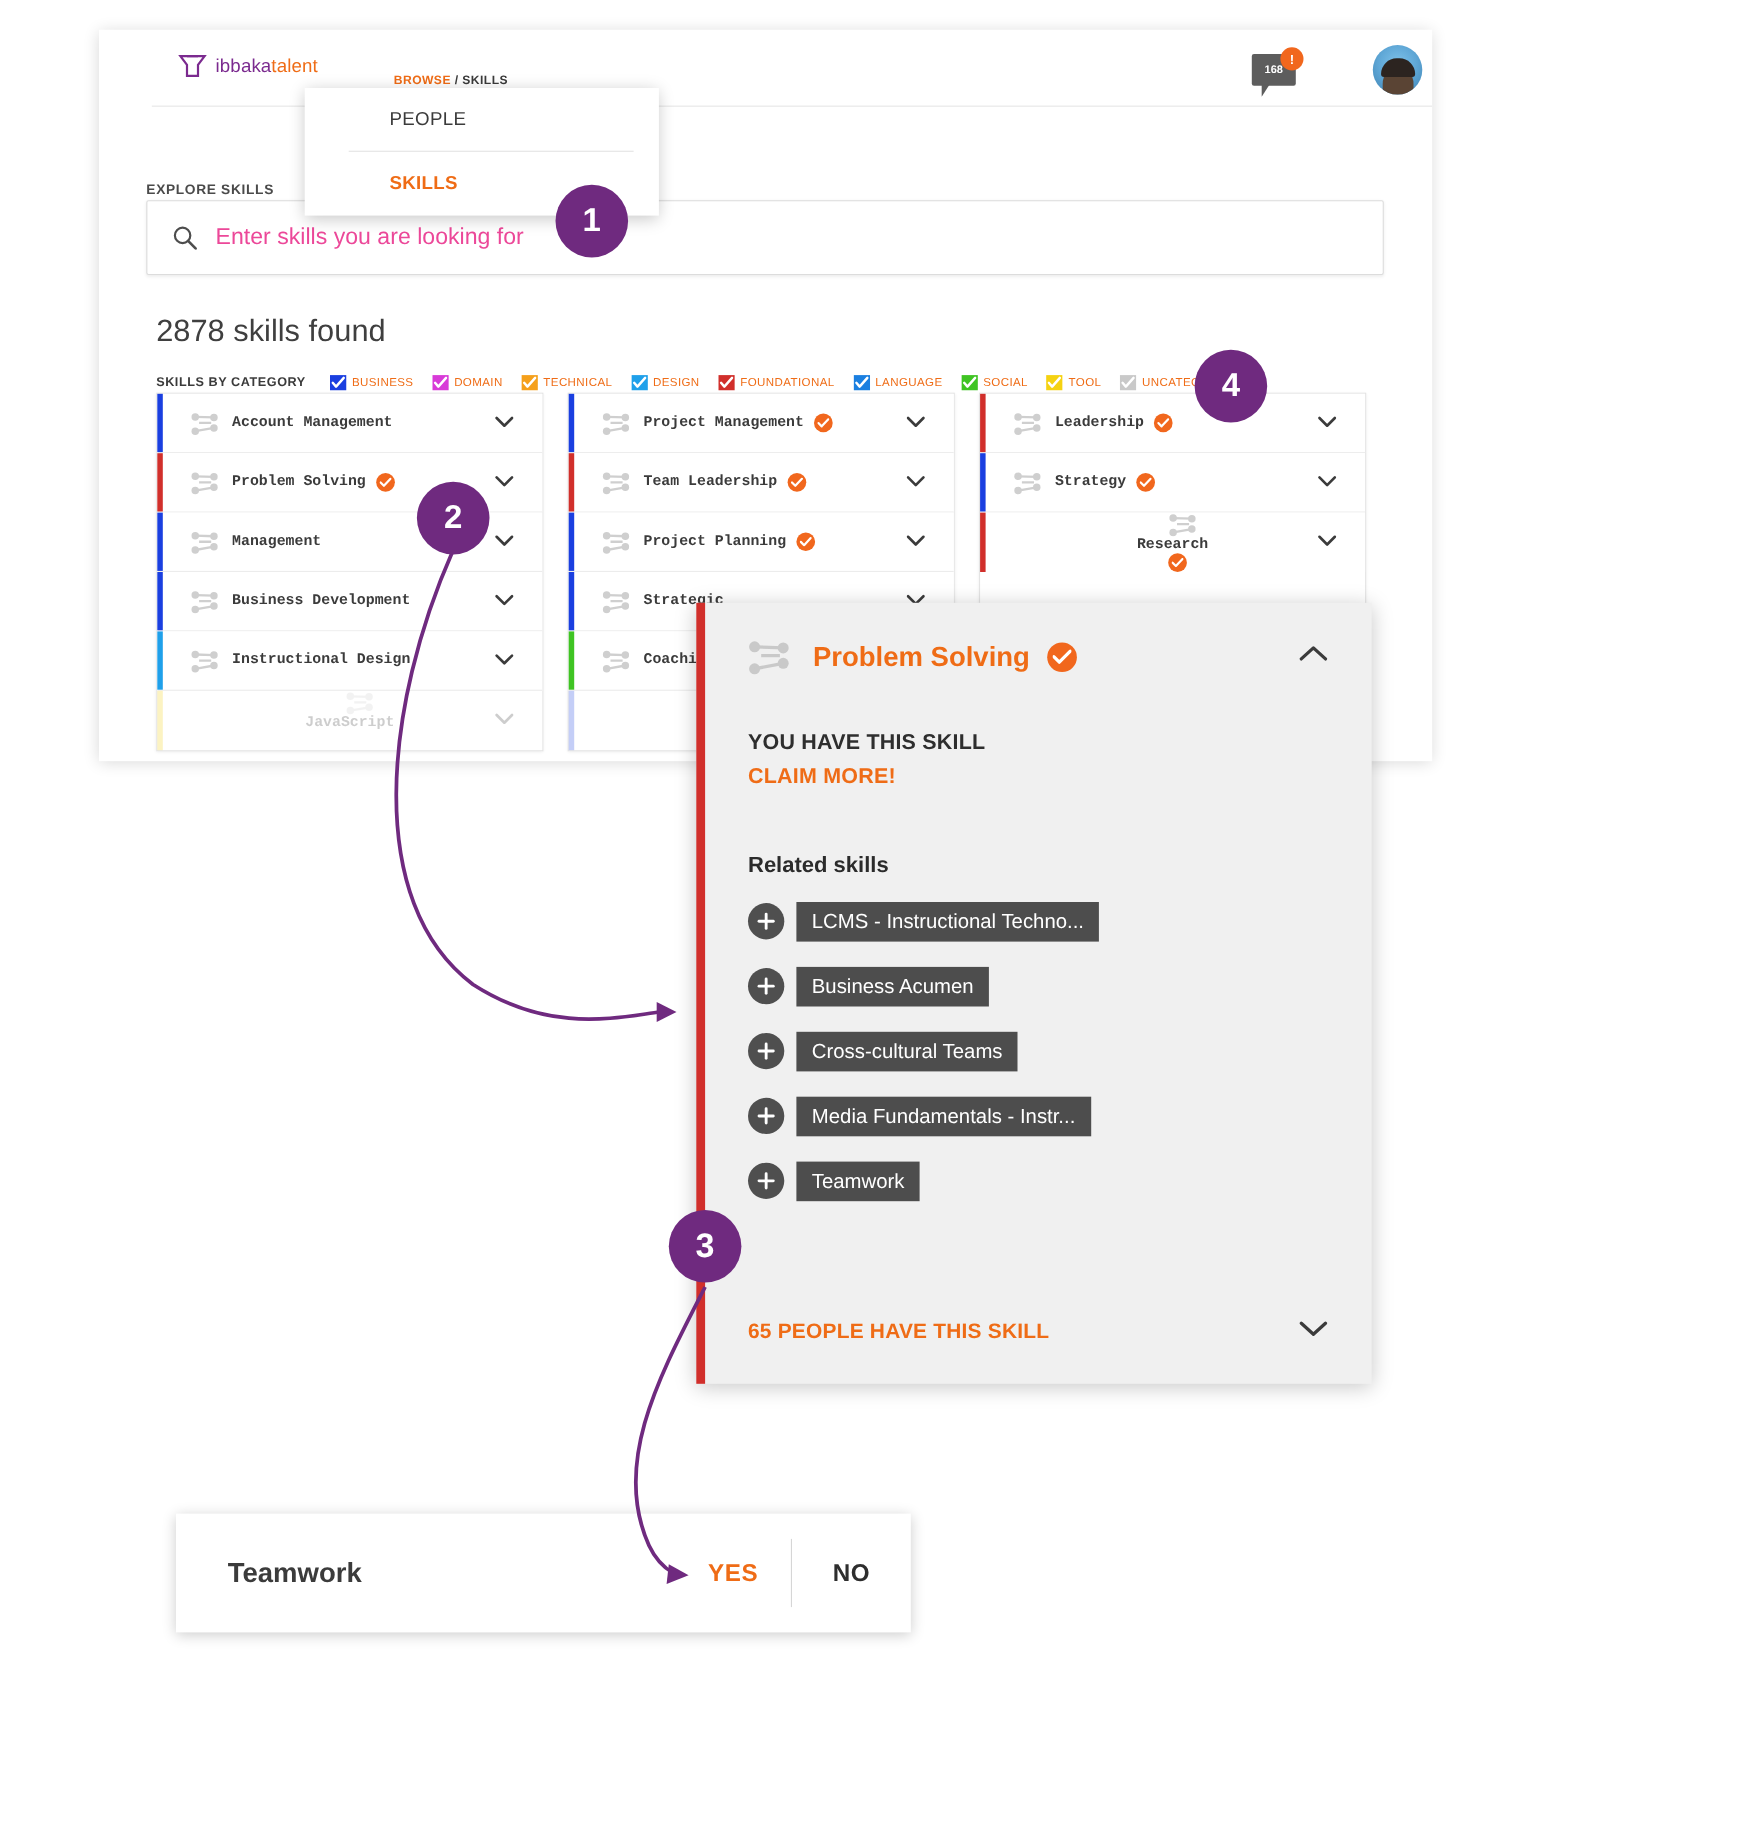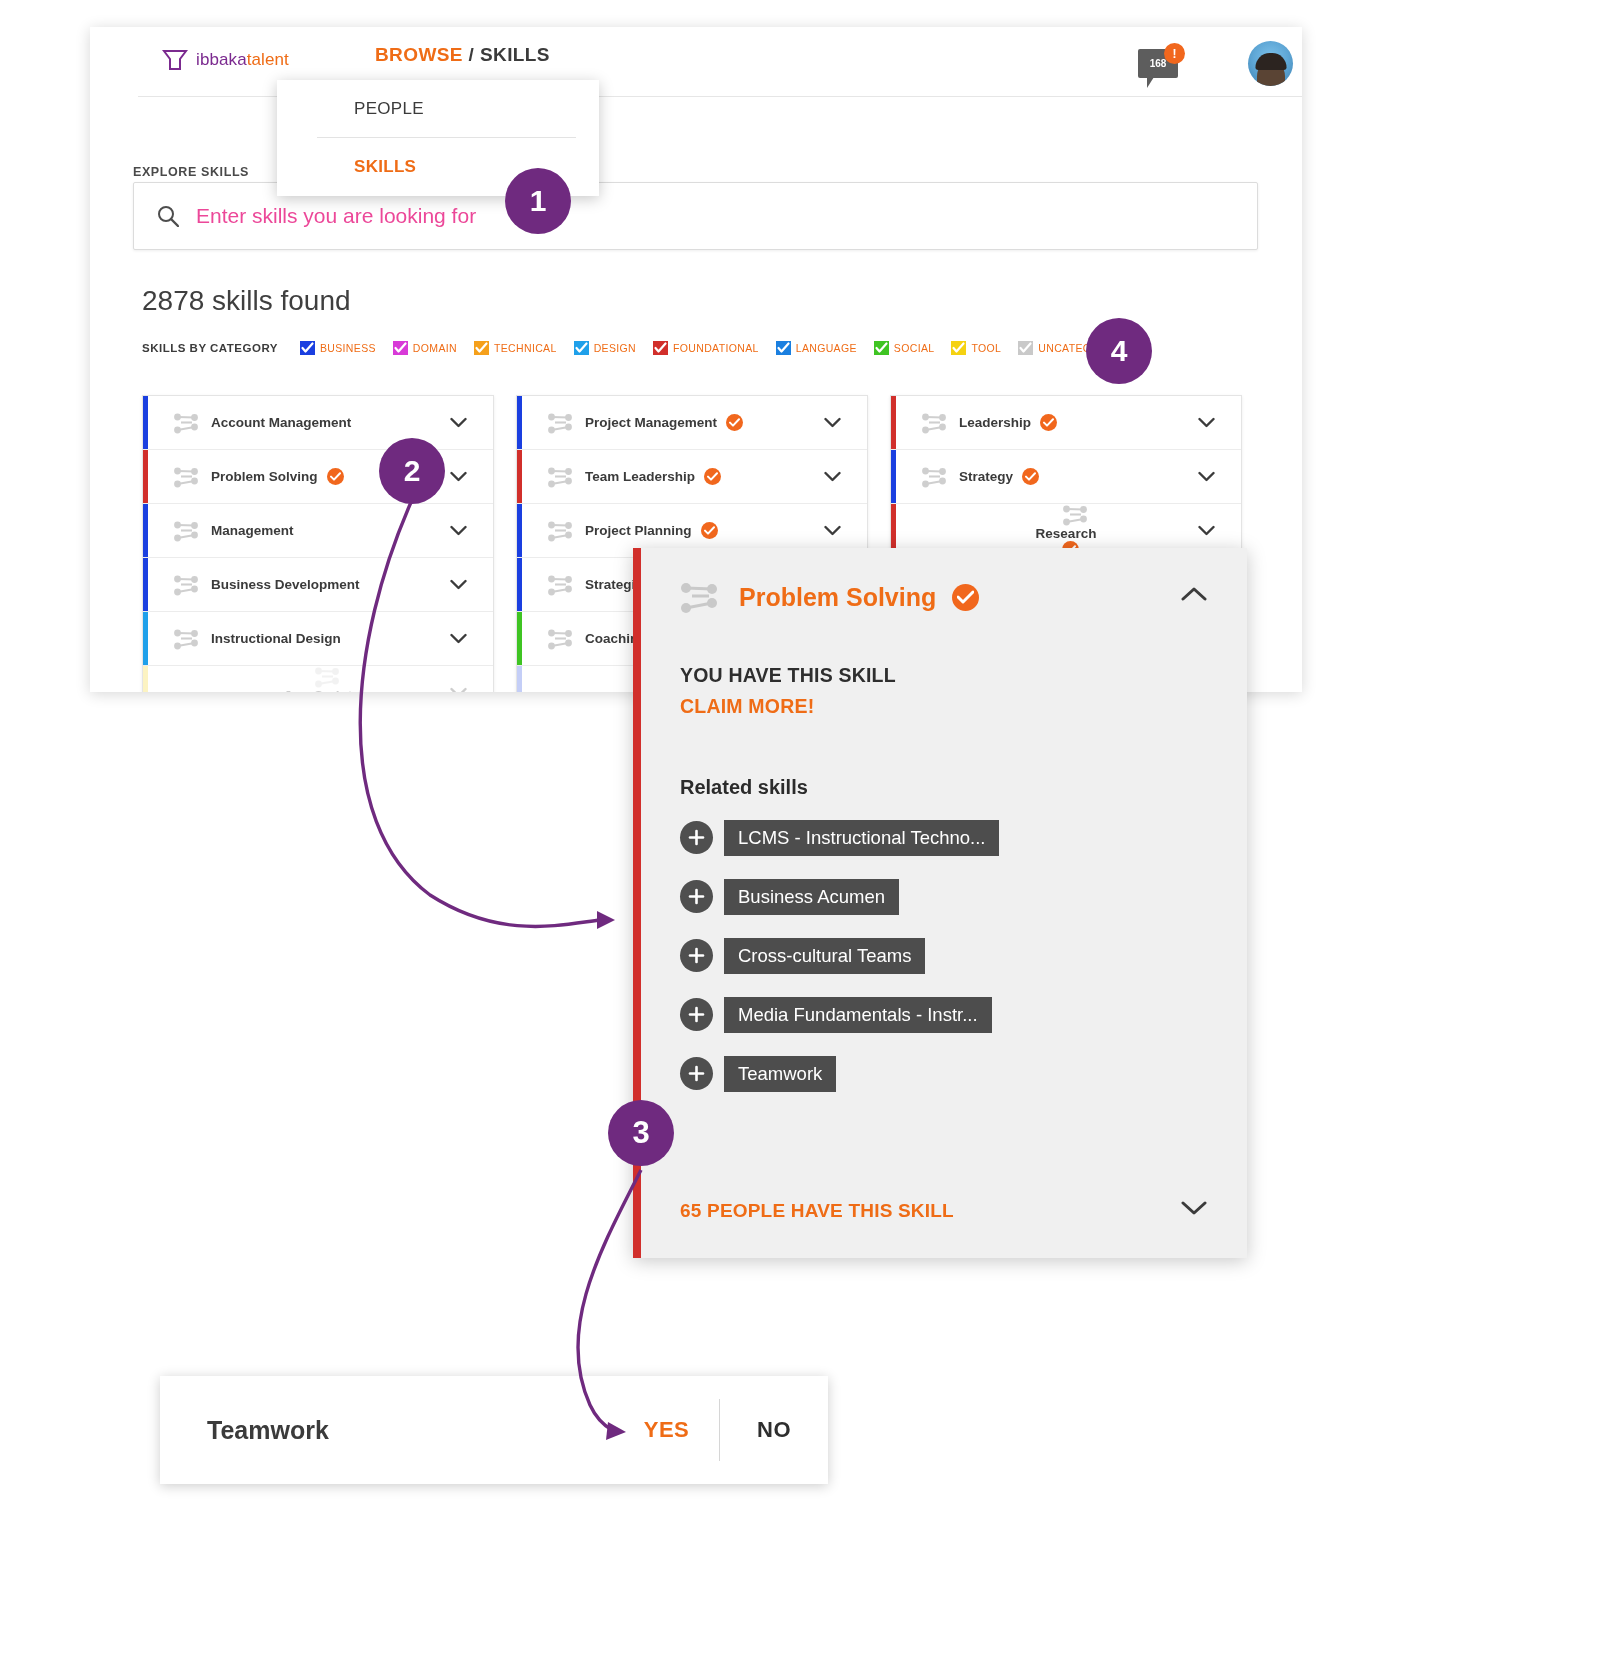--- a/index.html
+++ b/index.html
@@ -27,22 +27,22 @@
   .logo-wrap {
     position: absolute; left: 23px; top: 20px;
     display: flex; align-items: center; gap: 7px;
   }
   .logo-mark { width: 28px; height: 26px; display:block; }
   .logo-text { font-size: 17px; letter-spacing:.1px; }
   .logo-ibbaka { color: #7b2a8f; }
   .logo-talent { color: #ef6c16; }
 
   .breadcrumb {
-    position: absolute; left: 220px; top: 17px;
-    font-size: 19px; font-weight: bold; letter-spacing: .4px; margin-left: 17px;
+    position: absolute; left: 220px; top: 40px;
+    font-size: 11px; font-weight: bold; letter-spacing: .4px;
   }
   .bc-browse { color: #ef6c16; }
   .bc-sep { color: #3b3b3b; }
   .bc-skills { color: #3b3b3b; }
 
   .notif {
     position: absolute; left: 1000px; top: 16px; width: 46px; height: 40px;
   }
   .notif-bubble {
     position:absolute; left:0; top:6px; width:40px; height:29px;
@@ -109,21 +109,21 @@
   .legend-chk {
     width:15px; height:14px; margin-right:5px; position:relative; flex:none;
   }
   .legend-chk svg { display:block; }
   .legend-name {
     font-size:10.5px; color:#ef6c16; letter-spacing:.35px; white-space:nowrap;
   }
 
   
   .columns {
-    position:absolute; left:52px; top:368px; display:flex; gap:22px;
+    position:absolute; left:52px; top:330px; display:flex; gap:22px;font-family:Liberation Mono, monospace;
   }
   .skill-col {
     width:352px; background:#fff;
     border:1px solid #e4e4e4;
     box-shadow: 0 1px 3px rgba(0,0,0,.08);
   }
   .skill-row {
     position:relative; height:54px; display:flex; align-items:center;
     border-bottom:1px solid #ececec; background:#fff;
   }

